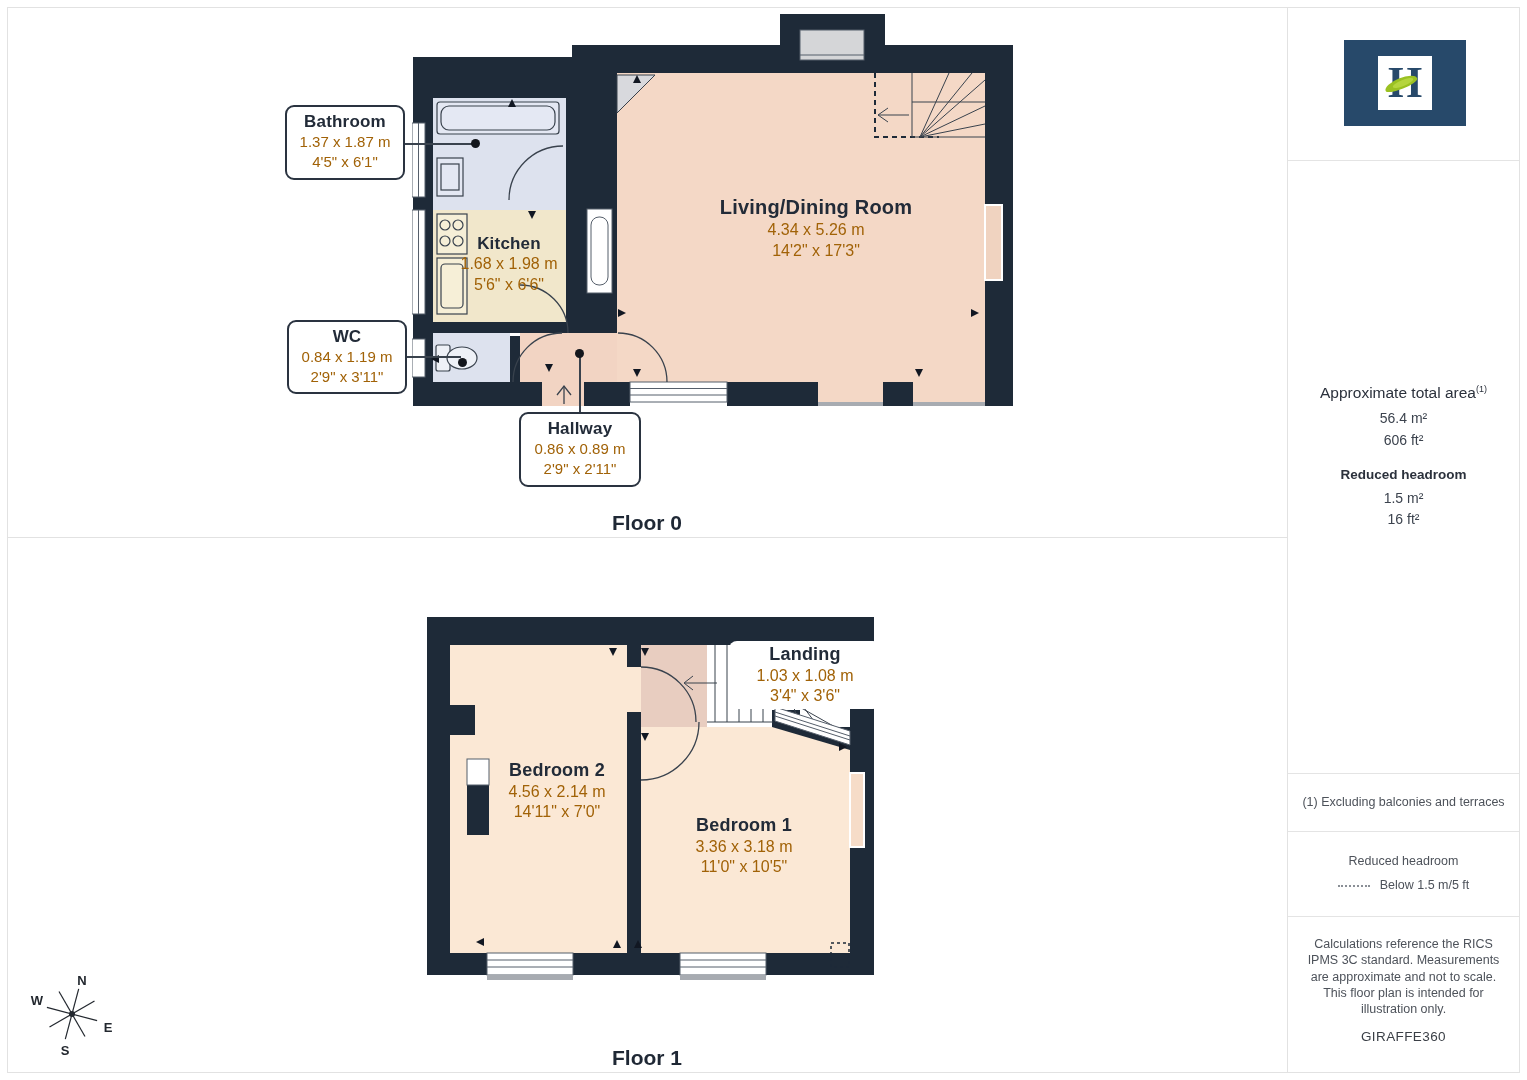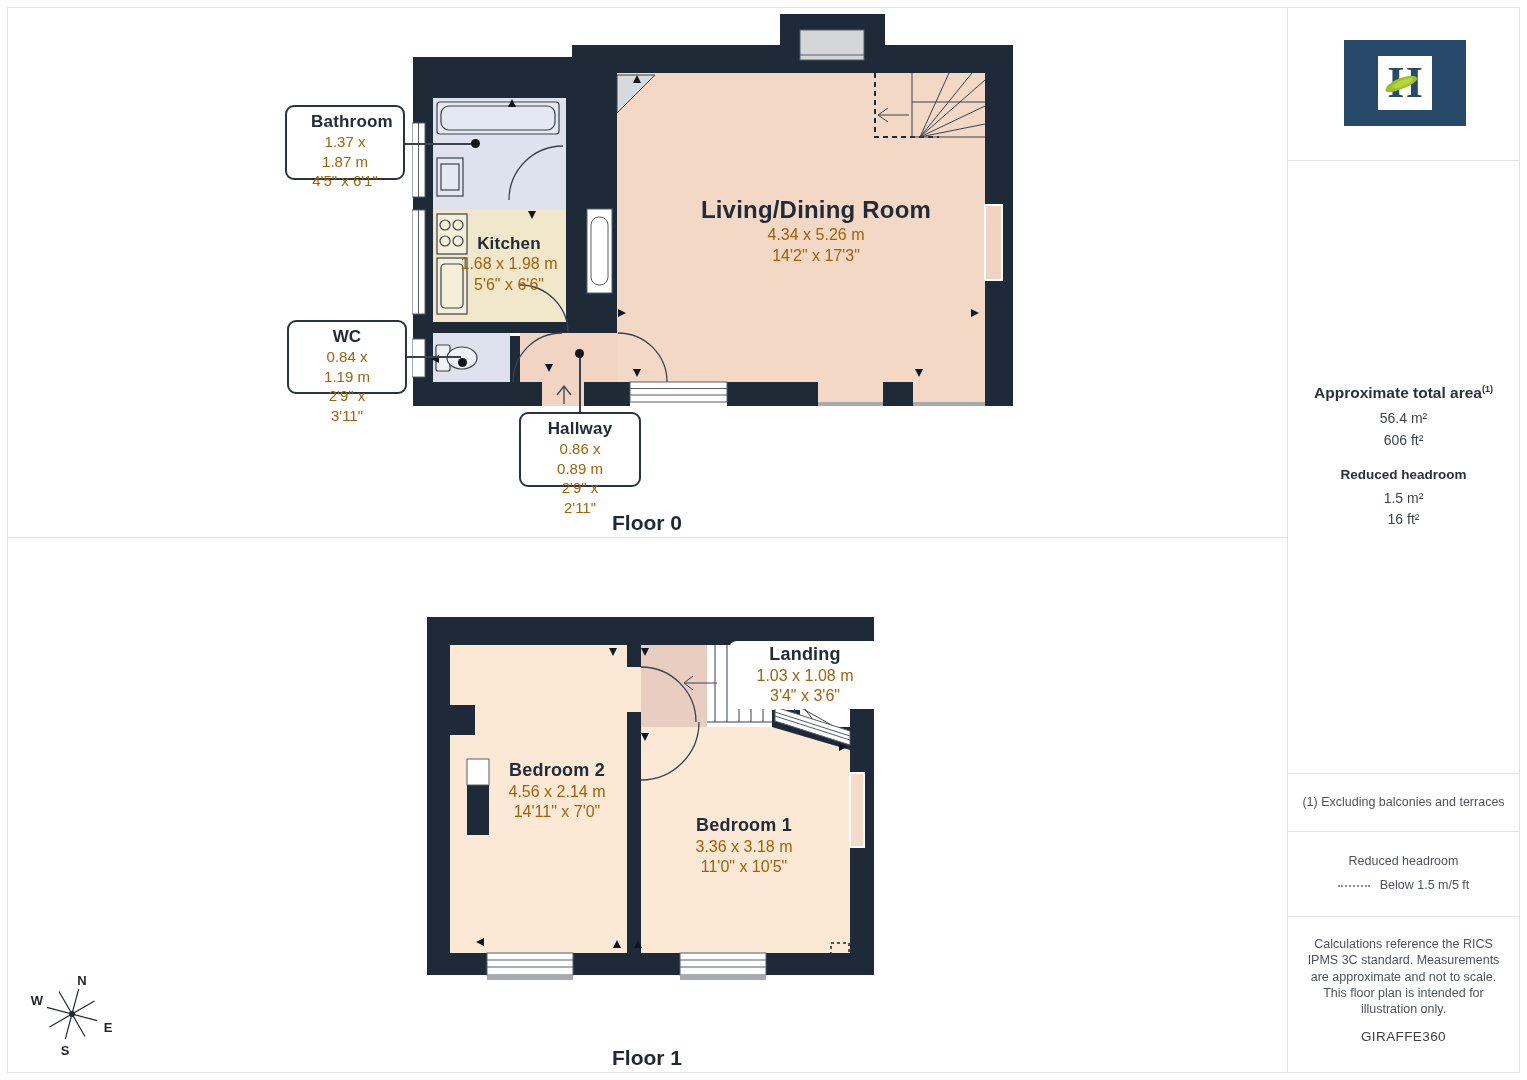--- a/index.html
+++ b/index.html
@@ -5,41 +5,41 @@
   html,body{margin:0;padding:0;background:#fff;}
   .page{position:relative;width:1527px;height:1080px;background:#fff;overflow:hidden;
         font-family:"Liberation Sans","DejaVu Sans",sans-serif;color:#232c3a;}
   .frame{position:absolute;left:7px;top:7px;width:1511px;height:1064px;border:1px solid #e2e2e2;}
   .hdiv-main{position:absolute;left:8px;top:537px;width:1279px;height:1px;background:#e2e2e2;}
   .sidebar{position:absolute;left:1287px;top:8px;width:232px;height:1064px;border-left:1px solid #e2e2e2;}
   .sb-div{position:absolute;left:1288px;width:231px;height:1px;background:#e4e4e4;}
   .sb-text{position:absolute;left:1288px;width:231px;text-align:center;}
   .plan-abs{position:absolute;}
   .callout{position:absolute;background:#fff;border:2px solid #2a3340;border-radius:9px;
-           text-align:center;padding:4px 24px;z-index:5;box-sizing:border-box;}
+           text-align:center;padding:4px 6px;z-index:5;box-sizing:border-box;}
   .room-label{position:absolute;text-align:center;z-index:4;}
   .rn{display:block;font-weight:bold;font-size:17px;color:#222b38;letter-spacing:.2px;line-height:1.25;}
-  .rn-lg{font-size:24px;}
+  .rn-lg{font-size:20px;}
   .rn-md{font-size:18px;}
   .rd{display:block;font-size:15px;color:#a16207;line-height:1.3;}
   .rd-lg{font-size:16px;}
   .leader{position:absolute;background:#39424d;z-index:3;}
   .dot{position:absolute;width:9px;height:9px;border-radius:50%;background:#13161c;z-index:6;}
   .caption{position:absolute;width:240px;text-align:center;font-weight:bold;font-size:21px;color:#1f2835;}
   .white-box{background:#fff;border-radius:8px;padding:2px 4px;}
   .logo{position:absolute;left:1344px;top:40px;width:122px;height:86px;background:#27496a;}
   .logo-inner{position:absolute;left:34px;top:16px;width:54px;height:54px;background:#fff;
               display:flex;align-items:center;justify-content:center;}
   .logo-h{font-family:"Liberation Serif","DejaVu Serif",serif;font-weight:bold;font-size:44px;
           color:#27496a;line-height:1;}
   .leaf{position:absolute;left:6px;top:22px;width:34px;height:11px;background:#9bc122;
         border-radius:50% 50% 50% 50%/60% 60% 40% 40%;transform:rotate(-22deg);}
   .leaf2{position:absolute;left:14px;top:24px;width:22px;height:6px;background:#b5d53e;
          border-radius:50%;transform:rotate(-22deg);}
-  .sb-title{font-weight:bold;font-size:15.5px;color:#2b313c;}
+  .sb-title{font-weight:normal;font-size:15.5px;color:#2b313c;}
   .sb-val{font-size:14px;color:#3c434e;}
   .sb-sub{font-weight:bold;font-size:13.5px;color:#2b313c;}
   .sb-note{font-size:12.5px;color:#4d525a;line-height:1.3;}
   .dotted-sample{display:inline-block;width:32px;height:0;border-top:2px dotted #8a8f96;
                  vertical-align:middle;margin-right:10px;}
   .brand{font-size:13.5px;color:#3a3f46;letter-spacing:.4px;}
   .brand b{font-weight:normal;}
   sup{font-size:9px;}
 </style>
 </head>

